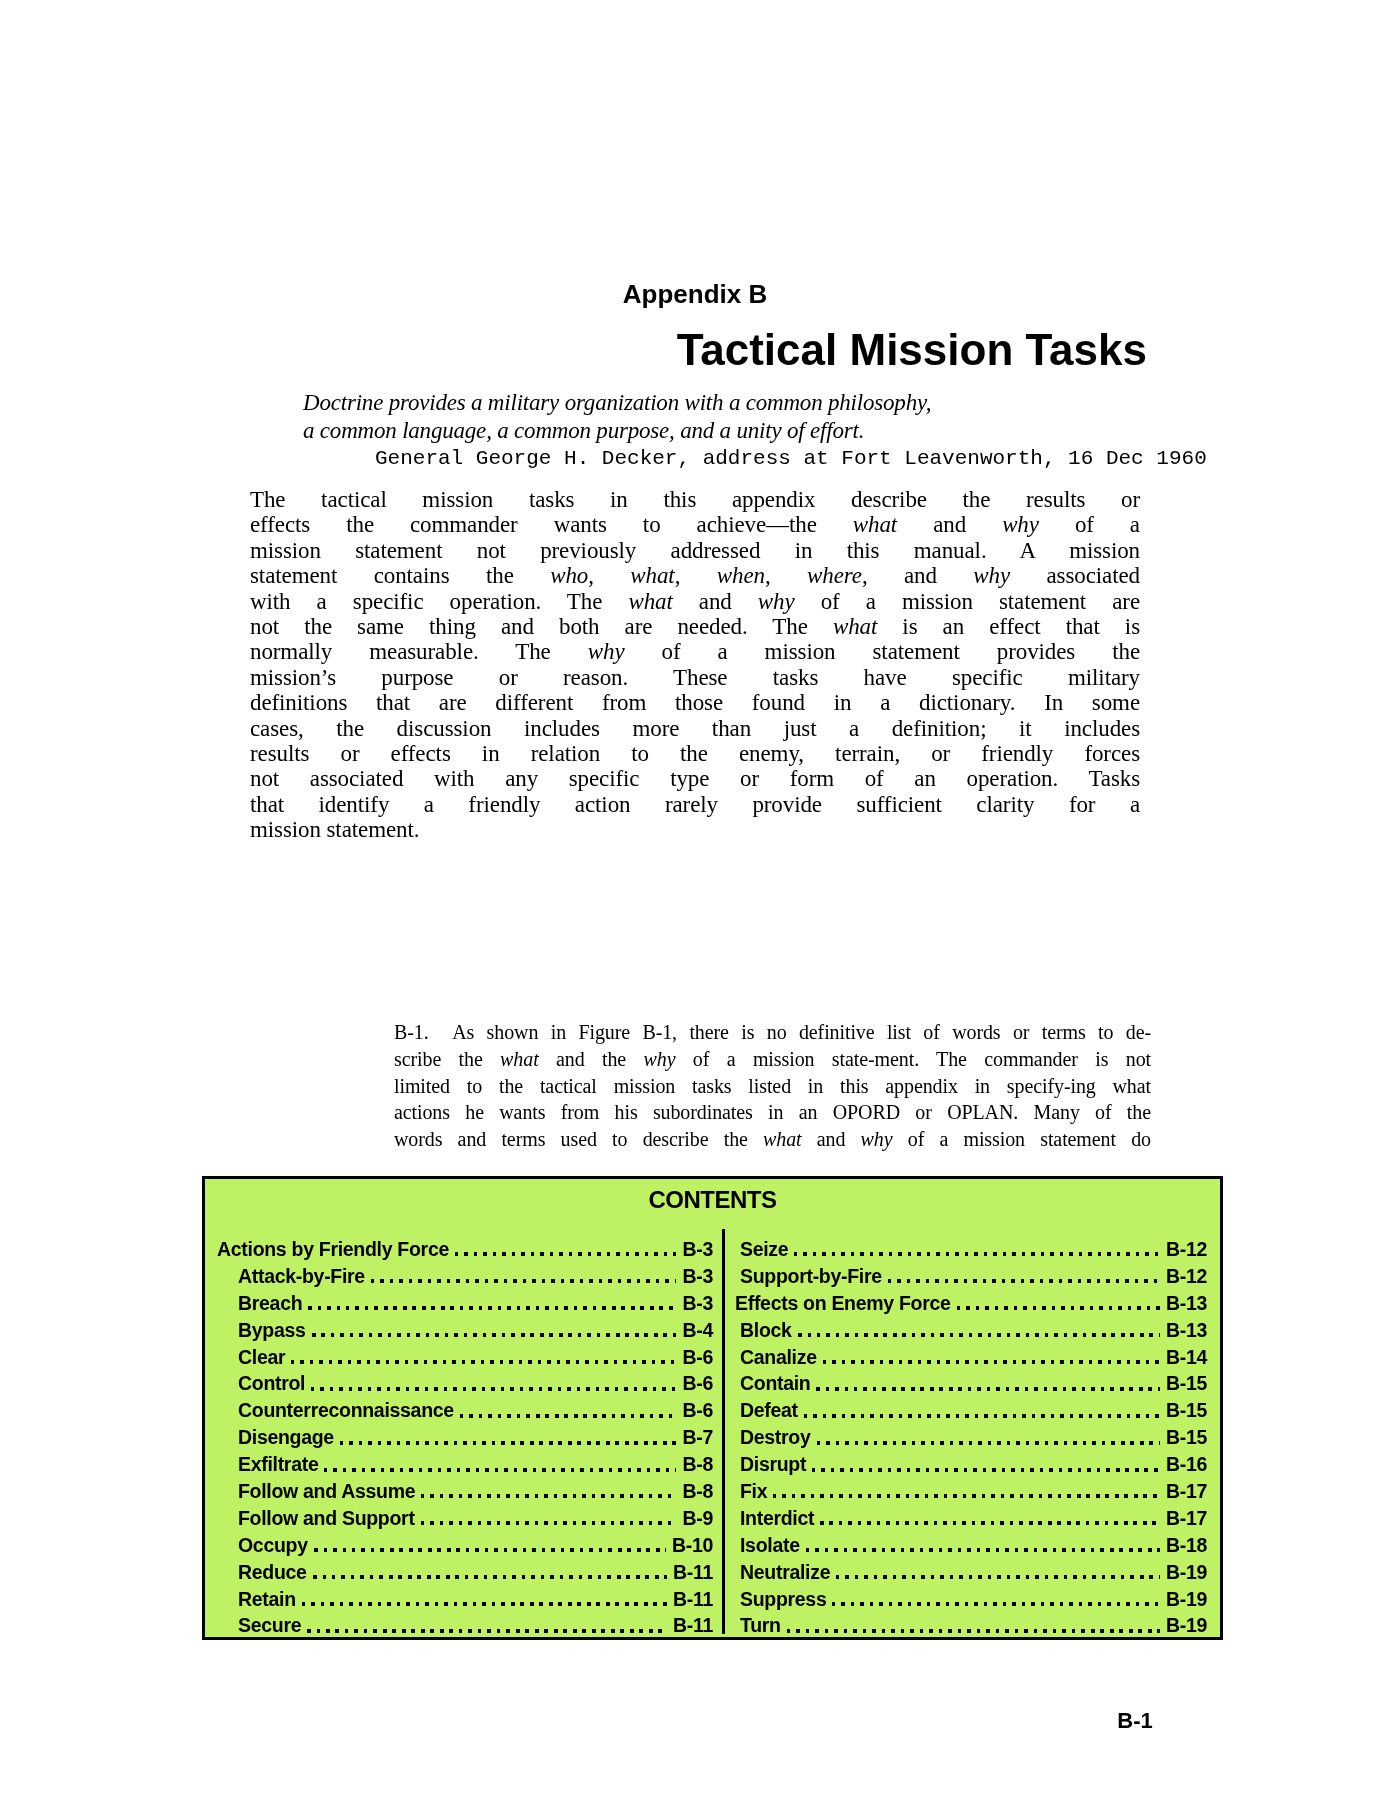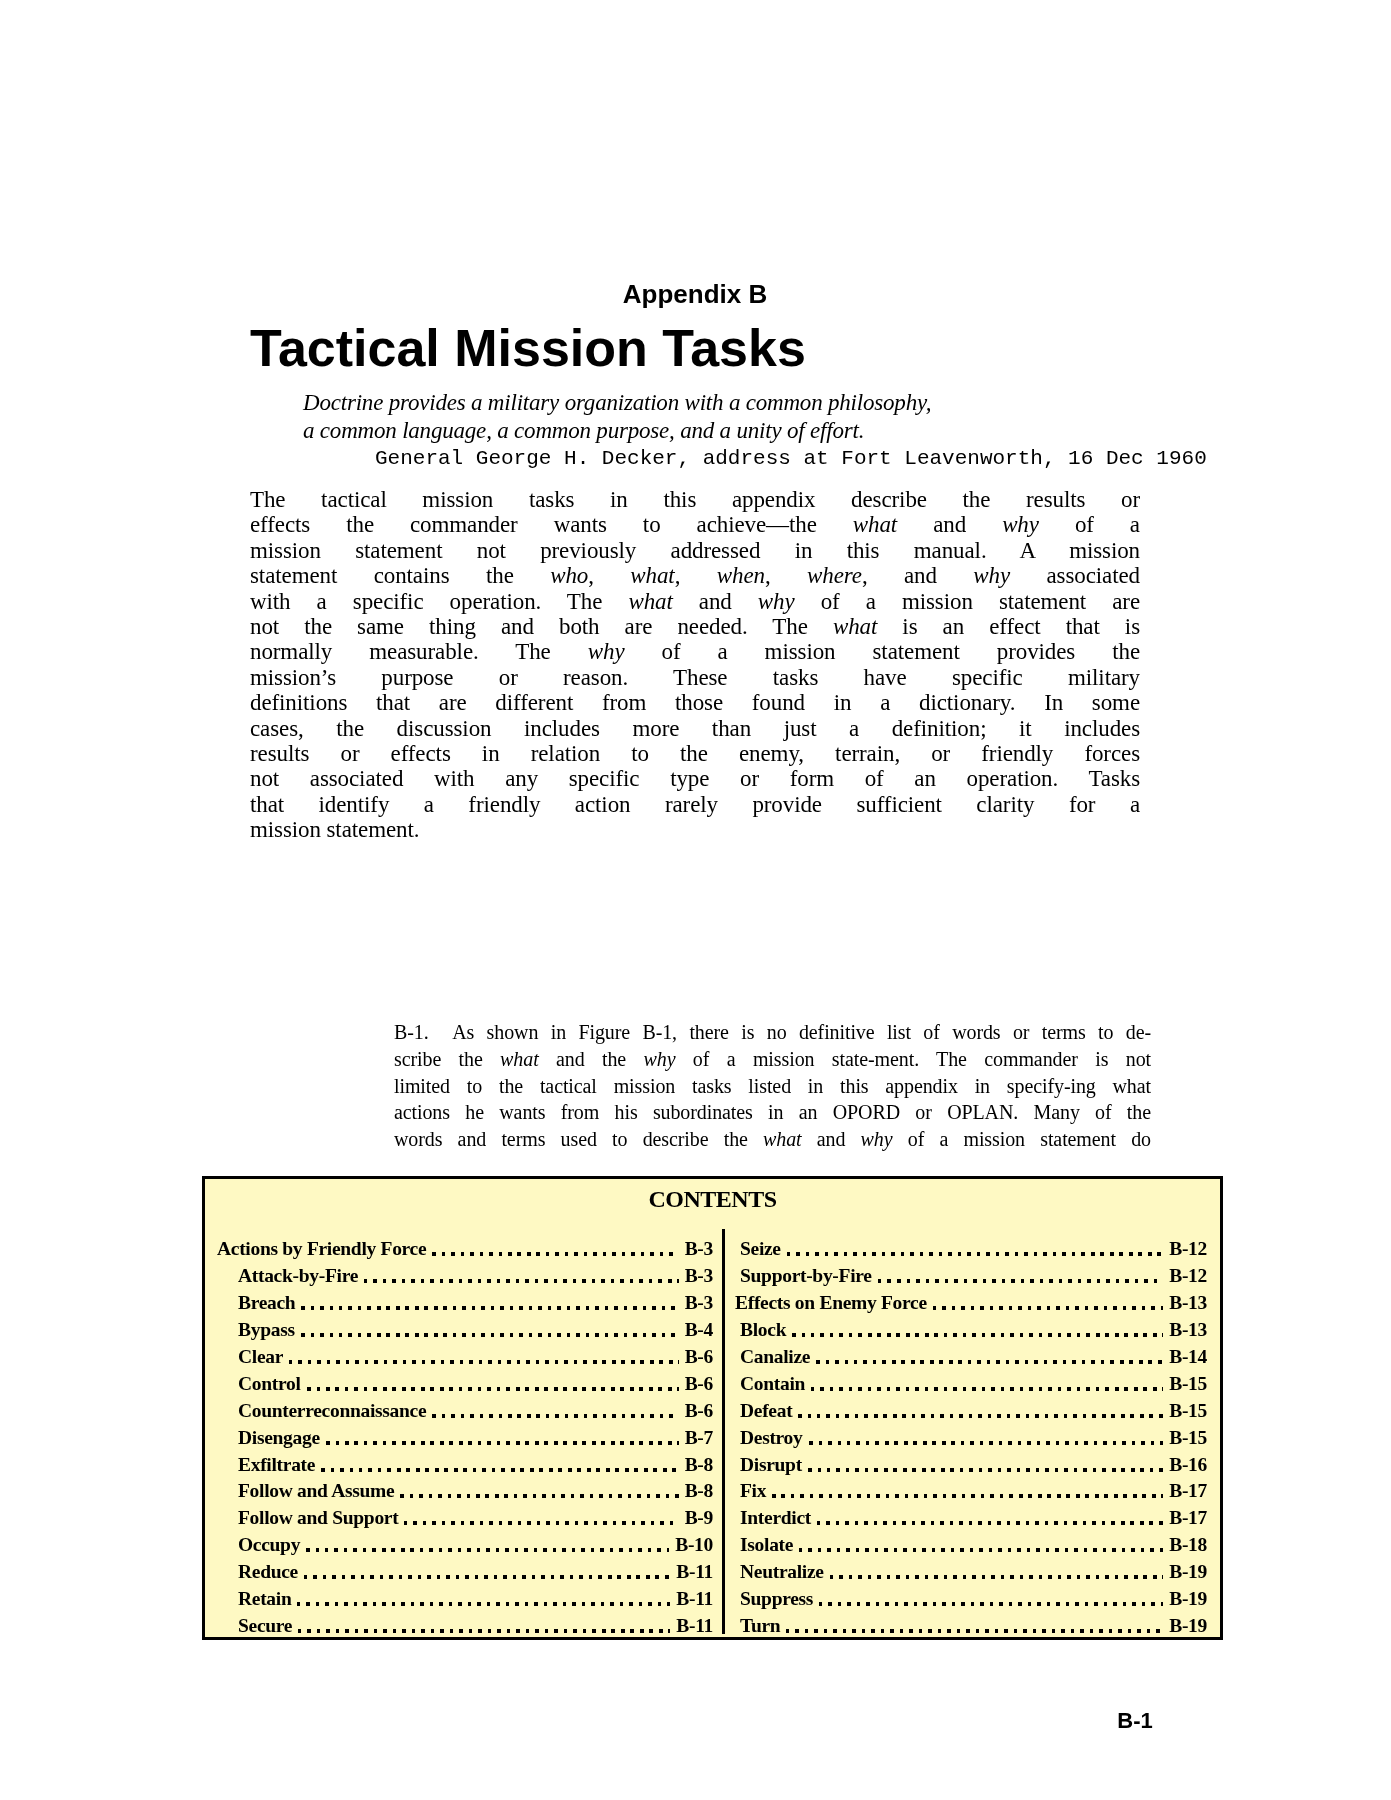--- a/index.html
+++ b/index.html
@@ -9,23 +9,23 @@
     font-family:"Liberation Serif","DejaVu Serif",serif;
     overflow:hidden;
     border-radius:17px;
   }
   .appendix-heading {
     position:absolute; left:250px; top:279px; width:890px; margin:0;
     text-align:center; font-family:"Liberation Sans","DejaVu Sans",sans-serif;
     font-weight:bold; font-size:26px;
   }
   .page-title {
-    position:absolute; left:250px; top:318px; width:890px; margin:0;
-    text-align:left; font-family:"Liberation Sans","DejaVu Sans",sans-serif;
-    font-weight:bold; font-size:52px;
+    position:absolute; left:250px; top:318px; width:890px; margin:7px;
+    text-align:right; font-family:"Liberation Sans","DejaVu Sans",sans-serif;
+    font-weight:bold; font-size:44px;
   }
   .epigraph {
     position:absolute; left:303px; top:389px;
     font-style:italic; font-size:23px; line-height:28px; letter-spacing:-0.2px;
     white-space:nowrap;
   }
   .epigraph-attribution {
     position:absolute; left:375px; top:447px;
     font-family:Liberation Mono, monospace; font-size:21px;
     white-space:nowrap;
@@ -105,21 +105,21 @@
     </div>
 
   <div class="b1" id="b1-lines">
       <div class="tline"><span>B-1.&nbsp; As shown in Figure&nbsp;B-1, there is no definitive list of words or terms to de-</span></div>
       <div class="tline"><span>scribe the </span><em>what</em><span> and the </span><em>why</em><span> of a mission state-ment. The commander is not</span></div>
       <div class="tline"><span>limited to the tactical mission tasks listed in this appendix in specify-ing what</span></div>
       <div class="tline"><span>actions he wants from his subordinates in an OPORD or OPLAN. Many of the</span></div>
       <div class="tline"><span>words and terms used to describe the </span><em>what</em><span> and </span><em>why</em><span> of a mission statement do</span></div>
     </div>
 
-  <div class="contents-box" id="contents-box" style="background: #fef9c3; border-color: rgb(0, 0, 0); font-family: Liberation Serif, serif;">
+  <div class="contents-box" id="contents-box" style="background: #bef264; border-color: rgb(0, 0, 0);">
     <h3 class="contents-title">CONTENTS</h3>
     <div class="toc-divider"></div>
     <div class="toc-col" id="toc-col-0">
         <div class="toc-row">
           <span>Actions by Friendly Force</span>
           <span class="toc-dots"></span>
           <span>B-3</span>
         </div>
         <div class="toc-row indent">
           <span>Attack-by-Fire</span>

